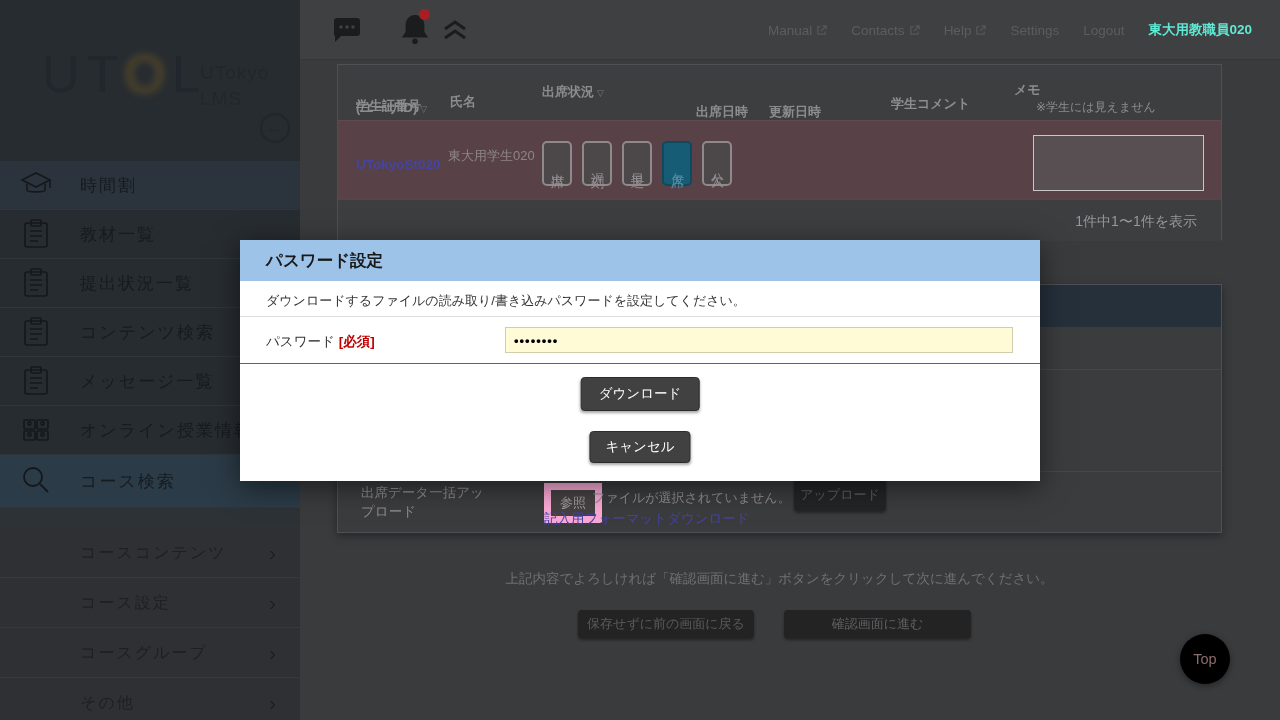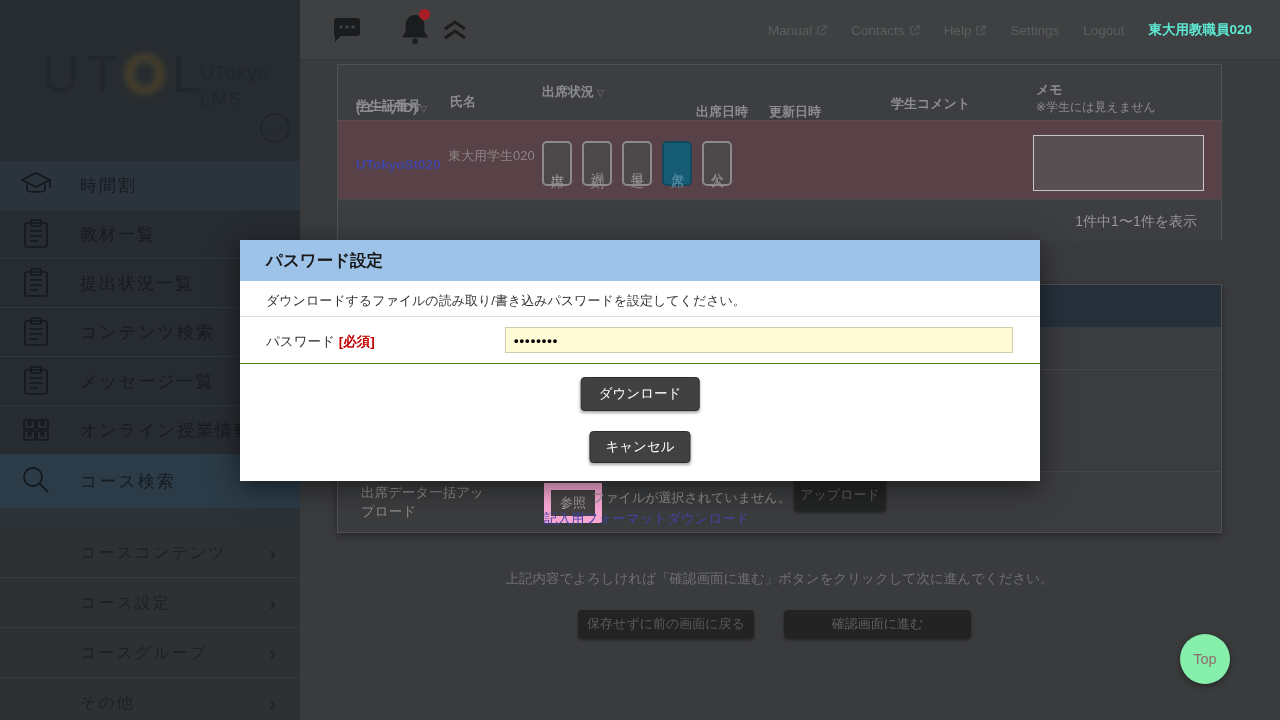--- a/index.html
+++ b/index.html
@@ -66,21 +66,21 @@
   .up-label { position:absolute; left:23px; top:12px; width:135px; font-size:13.5px; line-height:1.4; color:#8e8a8c; }
   .browse-btn { position:absolute; left:206px; top:11px; padding:4px 9px; font-size:13px; background:#454142; border:7px solid #f9a8d4; color:#a29e9f; cursor:pointer; }
   .nofile { position:absolute; left:254px; top:17px; font-size:13px; color:#908c8d; }
   .upload-btn { position:absolute; left:456px; top:6px; width:92px; height:33px; font-size:13px; background:#232425; border:none; border-radius:4px; color:#5e5f61; cursor:pointer; box-shadow:0 2px 3px rgba(0,0,0,.4); }
   .format-link { position:absolute; left:206px; top:38px; font-size:13.5px; color:#4343a6; text-decoration:none; }
 
   .instruction { position:absolute; left:37px; top:510px; width:885px; text-align:center; font-size:13.5px; color:#6f7072; }
   .back-btn { position:absolute; left:278px; top:550px; width:176px; height:28px; background:#232324; border:none; border-radius:4px; color:#5a5a5c; font-size:13px; cursor:pointer; box-shadow:0 2px 3px rgba(0,0,0,.4); }
   .proceed-btn { position:absolute; left:484px; top:550px; width:187px; height:28px; background:#232324; border:none; border-radius:4px; color:#606062; font-size:13px; cursor:pointer; box-shadow:0 2px 3px rgba(0,0,0,.4); }
 
-  .top-btn { position:absolute; left:1180px; top:634px; width:50px; height:50px; border-radius:50%; background:#86efac; border:none; color:#8c6c6a; font-size:14.5px; cursor:pointer; box-shadow:0 2px 6px rgba(0,0,0,.4); }
+  .top-btn { position:absolute; left:1180px; top:634px; width:50px; height:50px; border-radius:50%; background:#000000; border:none; color:#8c6c6a; font-size:14.5px; cursor:pointer; box-shadow:0 2px 6px rgba(0,0,0,.4); }
 
   
   .modal { position:absolute; left:240px; top:240px; width:800px; height:241px; background:#ffffff; box-shadow:0 6px 26px rgba(0,0,0,.5); z-index:10; }
   .modal-header { height:41px; background:#9dc3e8; }
   .modal-title { padding-left:26px; line-height:41px; font-size:16.5px; font-weight:bold; color:#191919; }
   .modal-desc { height:36px; padding:11px 26px 0; border-bottom:1px solid #ddd; font-size:13px; color:#333; }
   .modal-field { position:relative; height:47px; border-bottom:1px solid #4d7c0f; }
   .field-label { position:absolute; left:26px; top:16px; font-size:13.5px; color:#333; }
   .required { color:#c00000; font-weight:bold; margin-left:4px; }
   .pw-input { position:absolute; left:265px; top:10px; width:508px; height:26px; background:#fffbd6; border:1px solid #d2cdaa; font-size:13px; font-weight:bold; letter-spacing:1px; color:#000; padding:0 8px; }
@@ -258,21 +258,21 @@
 
     <div class="att-table">
       <div class="t-head">
         <span class="h" style="left:18px; top:16px;margin-top:16px;"><span>学生証番号</span></span>
         <span class="h" style="left:18px; top:34px;"><span>(ユーザID)</span><span class="sortg">▽</span></span>
         <span class="h" style="left:112px; top:28px;">氏名</span>
         <span class="h" style="left:204px; top:18px;"><span>出席状況</span><span class="sortg">▽</span></span>
         <span class="h" style="left:358px; top:38px;">出席日時</span>
         <span class="h" style="left:431px; top:38px;">更新日時</span>
         <span class="h" style="left:553px; top:30px;">学生コメント</span>
-        <span class="h" style="left:698px; top:16px;">メモ</span>
+        <span class="h" style="left:676px; top:16px;">メモ</span>
         <span class="h note" style="left:698px; top:34px;">※学生には見えません</span>
       </div>
       <div class="t-row">
         <a href="#" class="stu-id">UTokyoSt020</a>
         <span class="stu-name">東大用学生020</span>
         <button class="status-btn" style="left:204px;">出席</button>
         <button class="status-btn" style="left:244px;">遅刻</button>
         <button class="status-btn" style="left:284px;">早退</button>
         <button class="status-btn sel" style="left:324px;">欠席</button>
         <button class="status-btn" style="left:364px;">公欠</button>

